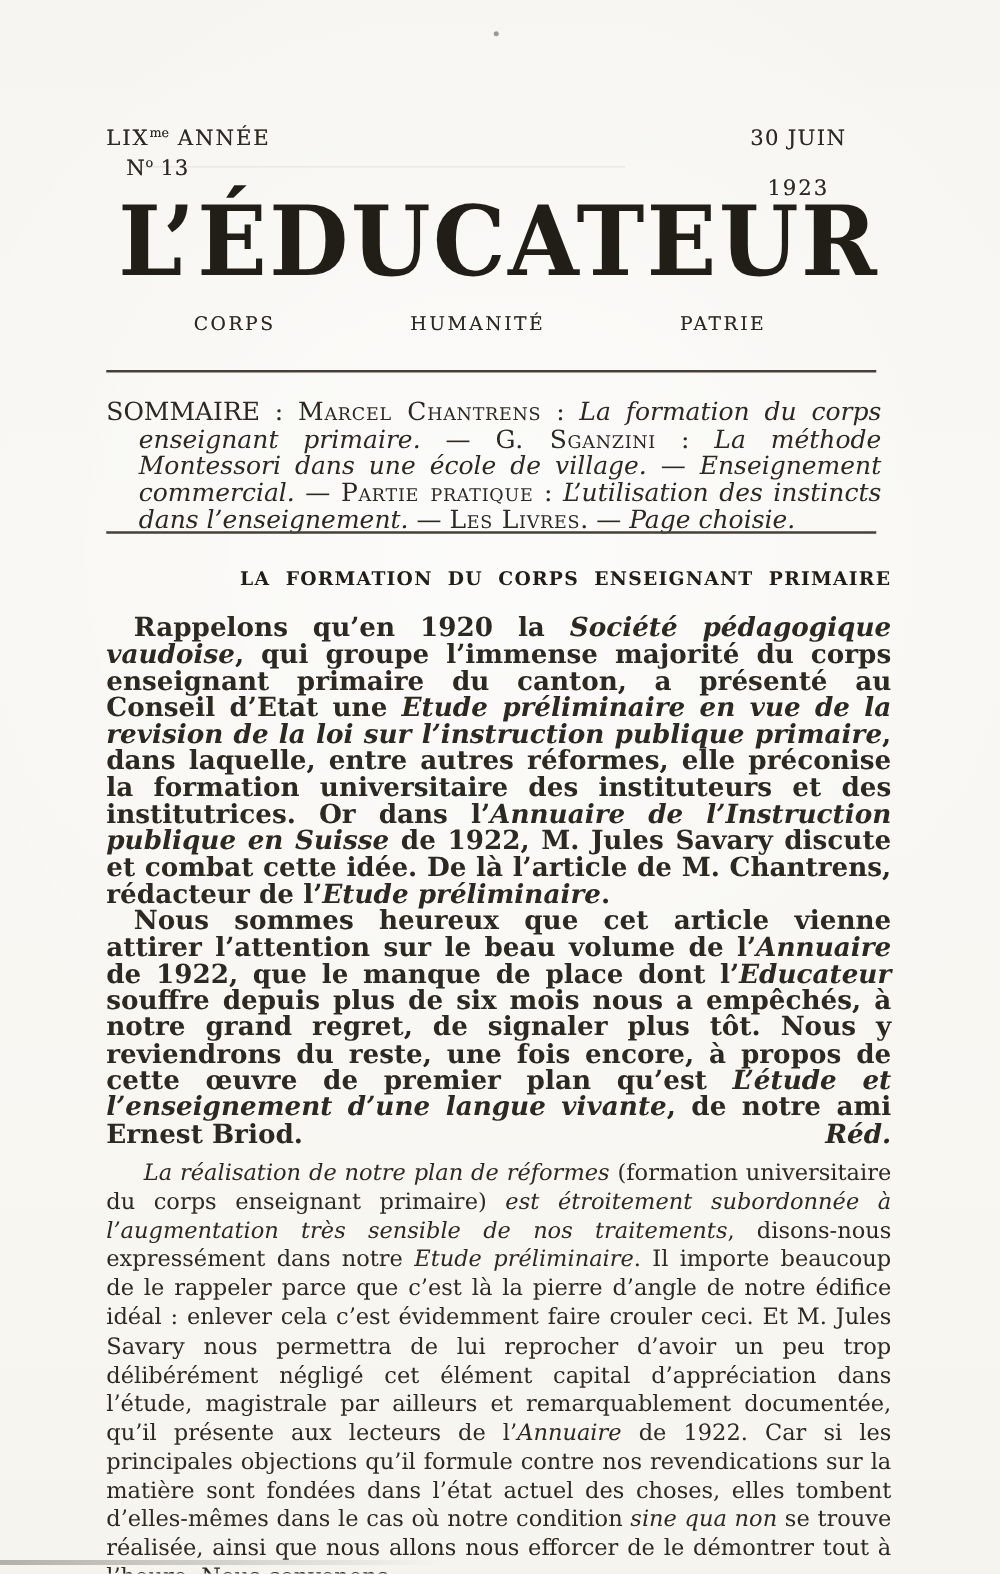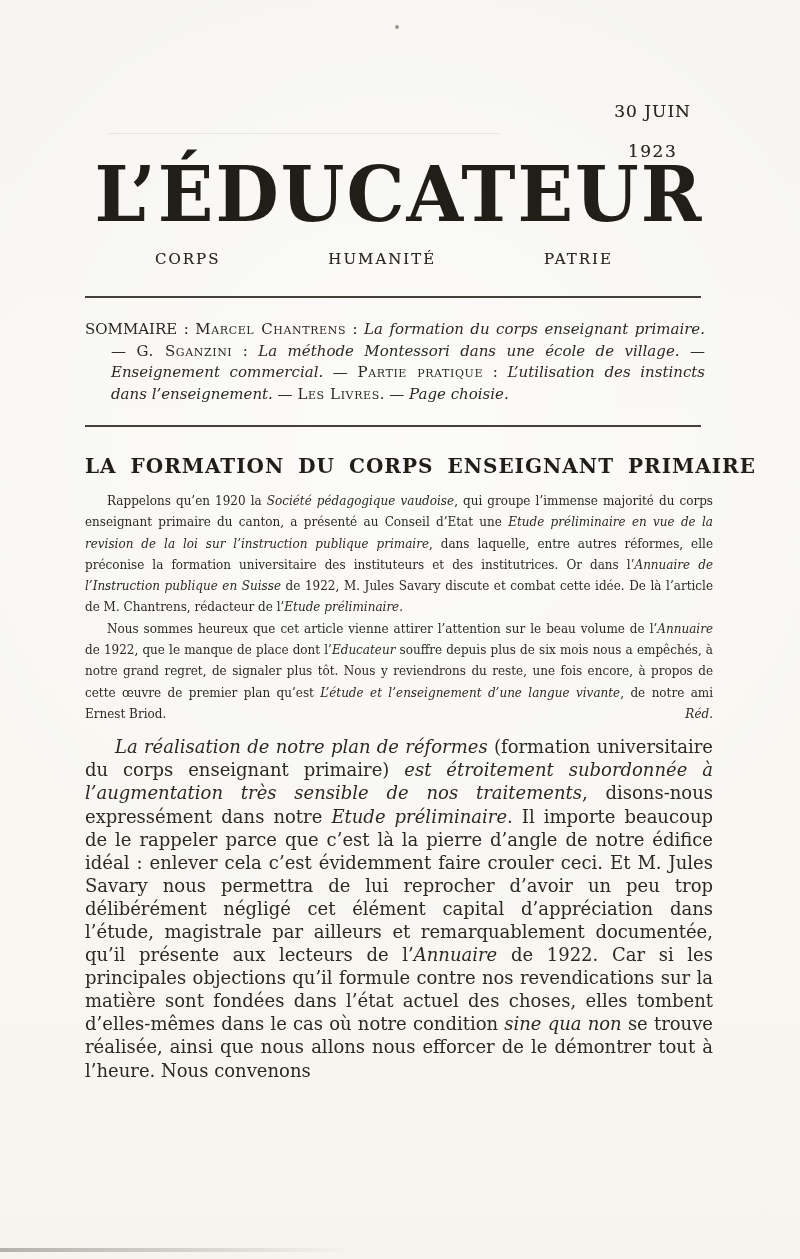--- a/index.html
+++ b/index.html
@@ -33,21 +33,21 @@
     background: rgba(60,56,48,0.09); }
   .bottom-smudge { position: absolute; left: 0; top: 1248px; width: 354px; height: 4px;
     background: linear-gradient(90deg, rgba(72,68,60,0.38), rgba(72,68,60,0.18) 55%, rgba(72,68,60,0)); }
 
   
   .meta { position: absolute; top: 101px; left: 0; width: 100%;
     font-size: 17px; color: var(--ink); text-shadow: 0 0 0.5px rgba(44,41,34,0.55); }
   .meta sup { font-size: 0.6em; letter-spacing: 0; }
   .meta-annee { letter-spacing: 1.5px; }
   .meta-numero { padding-left: 16px; margin-top: 4px; letter-spacing: 0.5px; }
-  .meta-right { position: absolute; right: 22px; top: 0; text-align: center; letter-spacing: 1px; }
+  .meta-right { position: absolute; right: 36px; top: 0; text-align: center; letter-spacing: 1px; }
   .meta-right .date-year { margin-top: 20px; letter-spacing: 1.5px; }
 
   
   .masthead {
     position: absolute; top: 155px; left: 0; width: 100%; margin: 0;
     text-align: center;
     font-size: 73px; line-height: 1; font-weight: bold;
     letter-spacing: 2px; color: var(--ink-strong);
     transform: scaleY(1.06); transform-origin: top center;
     white-space: nowrap;
@@ -60,38 +60,38 @@
   }
 
   
   .rule { position: absolute; left: 0; height: 2px; background: var(--rule); }
   .rule-top { top: 296px; width: 616px; }
   .rule-bottom { top: 425px; width: 616px; }
 
   
   .sommaire {
     position: absolute; top: 319px; left: 0; width: 620px; margin: 0;
-    font-size: 15px; line-height: 21.5px;
+    font-size: 20px; line-height: 21.5px;
     text-align: justify;
     padding-left: 26px; text-indent: -26px;
   }
 
   
   .article-title {
     position: absolute; top: 454px; left: 0; width: 100%; margin: 0;
     text-align: right;
-    font-size: 20px; font-weight: bold;
+    font-size: 15px; font-weight: bold;
     letter-spacing: 1px; word-spacing: 6px;
     color: var(--ink-strong);
     white-space: nowrap;
   }
   .article-body { position: absolute; top: 491px; left: 0; width: 628px; }
   .note-para {
-    margin: 0; font-size: 12px; line-height: 21.3px;
-    text-align: justify; text-indent: 22px;
+    margin: 0; font-size: 21px; line-height: 21.3px;
+    text-align: justify; text-indent: 22px; font-weight: bold;
   }
   .lead-para {
     margin: 10px 0 0 0; font-size: 18px; line-height: 23.1px;
     text-align: justify; text-indent: 30px;
   }
   .sig { float: right; padding-left: 10px; }
 
   
   .seg-n { }
   .seg-i { font-style: italic; }
@@ -103,20 +103,22 @@
 <div class="paper">
 
   <div class="speck-top"></div>
   <div class="ghost-line"></div>
   <div class="bottom-smudge"></div>
 
   <div class="content">
 
     <div class="meta">
       <div class="meta-left">
+        <div class="meta-annee"><span>LIX</span><sup>me</sup>&nbsp;<span>ANNÉE</span></div>
+        <div class="meta-numero"><span>N</span><sup>o</sup>&nbsp;<span>13</span></div>
       </div>
       <div class="meta-right">
         <div class="date-day">30 JUIN</div>
         <div class="date-year">1923</div>
       </div>
     </div>
 
     <h1 class="masthead">L’ÉDUCATEUR</h1>
 
     <div class="motto">

